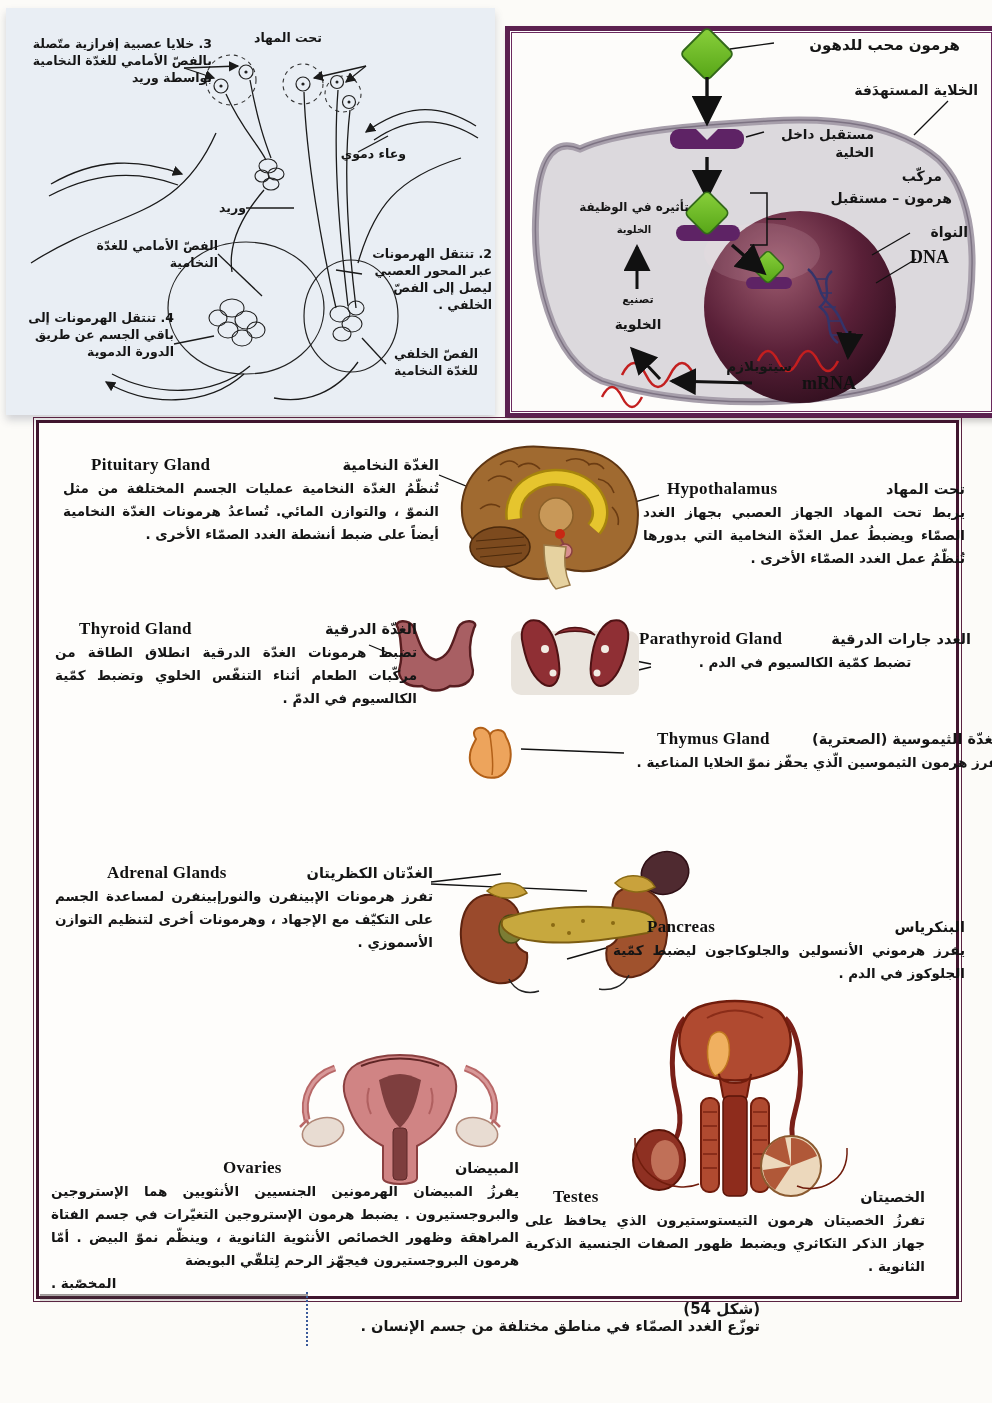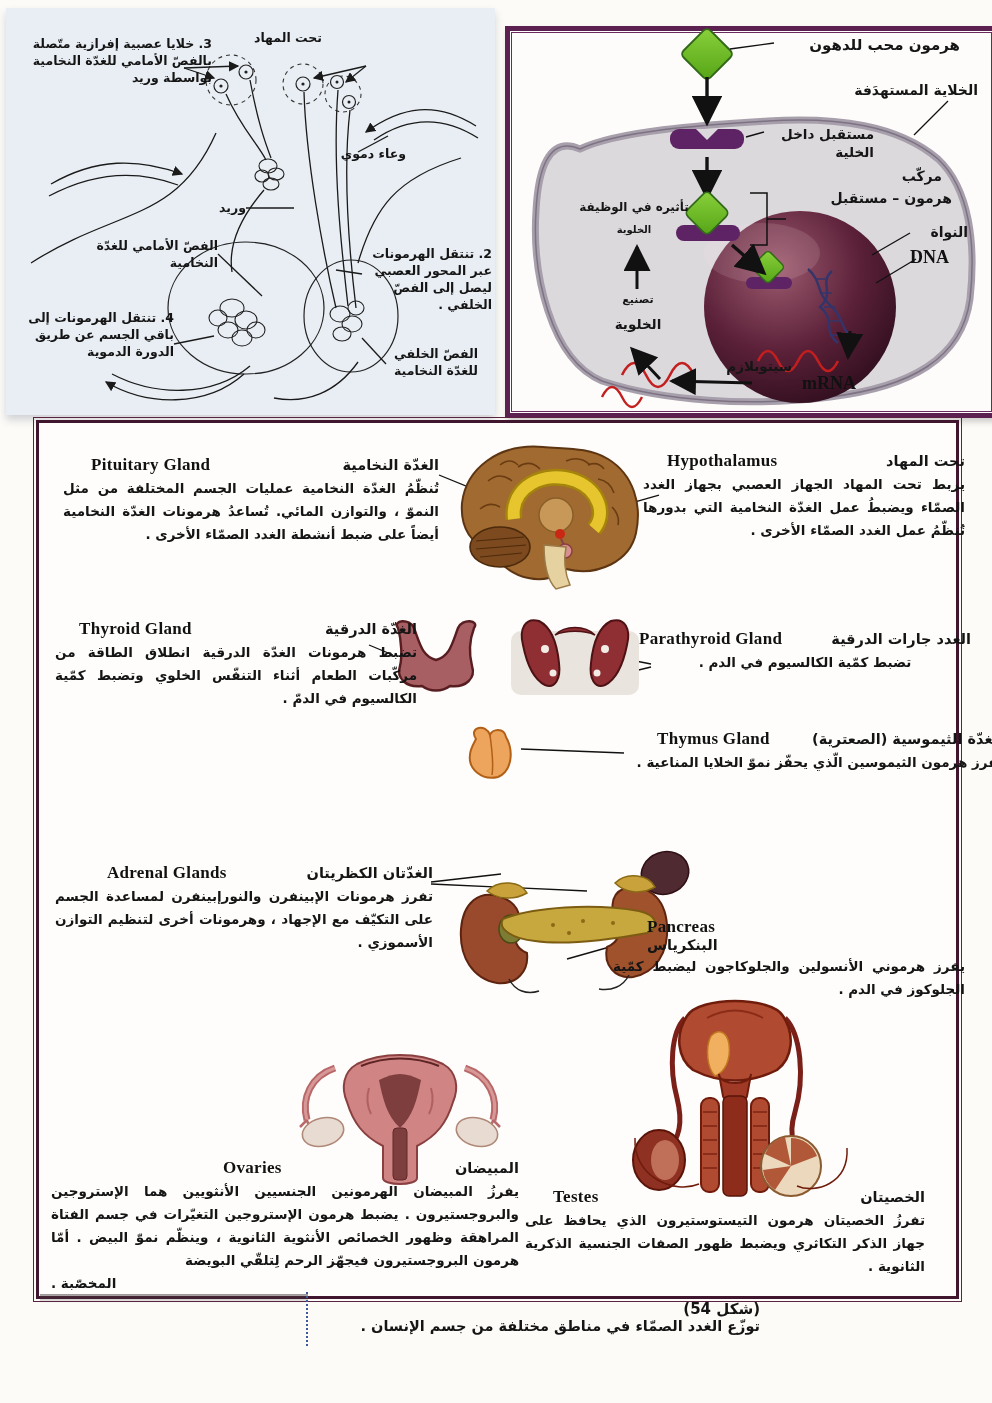--- a/index.html
+++ b/index.html
@@ -348,21 +348,21 @@
 
     <div class="abs" style="left:24px;top:32px;width:376px;">
       <div class="gland-head" style="padding-left:28px;">
         <span class="en">Pituitary Gland</span>
         <span class="ar">الغدّة النخامية</span>
       </div>
       <div class="ar gland-body">تُنظّمُ الغدّة النخامية عمليات الجسم المختلفة من مثل النموّ ، والتوازن المائي. تُساعدُ هرمونات الغدّة النخامية أيضاً على ضبط أنشطة الغدد الصمّاء الأخرى .</div>
     </div>
 
     <div class="abs" style="left:604px;top:28px;width:322px;">
-      <div class="gland-head" style="padding-left:24px;">
+      <div class="gland-head" style="padding-left:24px;margin-top:28px;">
         <span class="en">Hypothalamus</span>
         <span class="ar">تحت المهاد</span>
       </div>
       <div class="ar gland-body">يربط تحت المهاد الجهاز العصبي بجهاز الغدد الصمّاء ويضبطُ عمل الغدّة النخامية التي بدورها تُنظّمُ عمل الغدد الصمّاء الأخرى .</div>
     </div>
 
     <div class="abs" style="left:16px;top:196px;width:362px;">
       <div class="gland-head" style="padding-left:24px;">
         <span class="en">Thyroid Gland</span>
         <span class="ar">الغدّة الدرقية</span>
@@ -388,21 +388,21 @@
 
     <div class="abs" style="left:16px;top:440px;width:378px;">
       <div class="gland-head" style="padding-left:52px;">
         <span class="en">Adrenal Glands</span>
         <span class="ar">الغدّتان الكظريتان</span>
       </div>
       <div class="ar gland-body">تفرز هرمونات الإبينفرن والنورإبينفرن لمساعدة الجسم على التكيّف مع الإجهاد ، وهرمونات أخرى لتنظيم التوازن الأسموزي .</div>
     </div>
 
     <div class="abs" style="left:574px;top:494px;width:352px;">
-      <div class="gland-head" style="padding-left:34px;flex-direction:column;">
+      <div class="gland-head" style="padding-left:34px;">
         <span class="en">Pancreas</span>
         <span class="ar">البنكرياس</span>
       </div>
       <div class="ar gland-body">يفرز هرموني الأنسولين والجلوكاجون ليضبط كمّية الجلوكوز في الدم .</div>
     </div>
 
     <div class="abs" style="left:12px;top:735px;width:468px;">
       <div class="gland-head" style="padding-left:172px;">
         <span class="en">Ovaries</span>
         <span class="ar">المبيضان</span>

